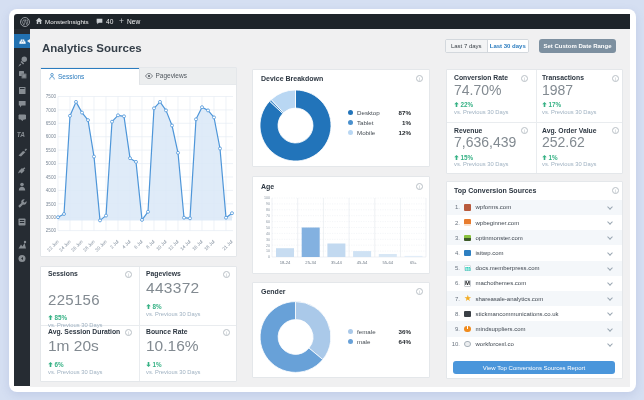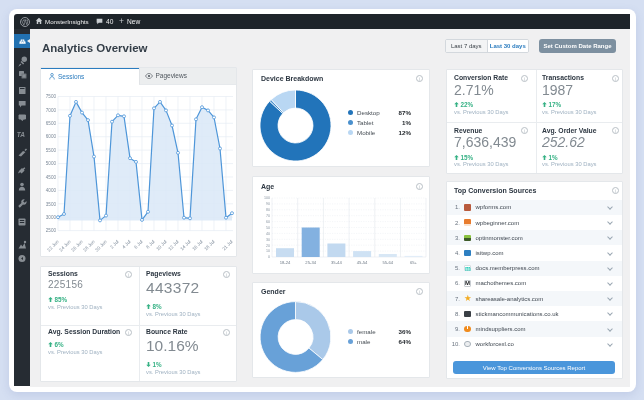--- a/index.html
+++ b/index.html
@@ -105,21 +105,21 @@
     <rect x="4.5" y="189.5" width="7" height="7" rx="0.8"></rect>
     <rect x="5.8" y="191" width="4.4" height="1" fill="#262c33"></rect>
     <rect x="5.8" y="193" width="4.4" height="1" fill="#262c33"></rect>
 
     <path d="M4.5 219.5 l2.5-4 l1.5 2 l2-3.5 l1.5 5.5 Z"></path>
     <circle cx="11" cy="213" r="1.2"></circle>
 
     <circle cx="8" cy="229.5" r="3.5"></circle>
     <path d="M9 228 l-2 1.5 l2 1.5 Z" fill="#262c33"></path>
   </svg>
-  <h1>Analytics Overview</h1>
+  <h1>Analytics Sources</h1>
   <div class="abs seg">
     <div class="s7">Last 7 days</div>
     <div class="s30">Last 30 days</div>
   </div>
   <div class="abs btn-custom">Set Custom Date Range</div>
 
   <div class="card chartcard">
     <div class="tabs">
       <div class="tab on"><svg width="6" height="7" viewBox="0 0 12 14">
           <circle cx="6" cy="3.5" r="2.6" fill="none" stroke="#2b7cbf" stroke-width="1.4"></circle>
@@ -225,36 +225,37 @@
       <text transform="translate(193,158) rotate(-45)">21 Jul</text>
     </g>
   </svg>
 
   <div class="card" style="left:40px; top:266px; width:197px; height:115.5px;">
     <div style="position:absolute; left:98px; top:0; width:1px; height:100%; background:#e9ecef;"></div>
     <div style="position:absolute; left:0; top:57.5px; width:100%; height:1px; background:#e9ecef;"></div>
   </div>
   <div class="stat" style="left:48px; top:270px;">
     <div class="t">Sessions</div>
-    <div class="v" style="font-size:10px; margin-top:2px; letter-spacing:0.3px;">225156</div>
+    <div class="v" style="font-size:15px; margin-top:14px; letter-spacing:0.3px;">225156</div>
     <div class="g" style="margin-top:6px;"><svg class="ga" viewBox="0 0 10 10">
         <path d="M5 0 L9.5 4.5 L6.6 4.5 L6.6 10 L3.4 10 L3.4 4.5 L0.5 4.5 Z" fill="#35b184"></path>
       </svg>85%</div>
     <div class="p" style="margin-top:1px;">vs. Previous 30 Days</div>
   </div>
   <div class="stat" style="left:146px; top:270px;">
     <div class="t">Pageviews</div>
     <div class="v" style="font-size:15.5px; margin-top:2px; letter-spacing:0.3px;">443372</div>
     <div class="g" style="margin-top:6px;"><svg class="ga" viewBox="0 0 10 10">
         <path d="M5 0 L9.5 4.5 L6.6 4.5 L6.6 10 L3.4 10 L3.4 4.5 L0.5 4.5 Z" fill="#35b184"></path>
       </svg>8%</div>
     <div class="p" style="margin-top:1px;">vs. Previous 30 Days</div>
   </div>
   <div class="stat" style="left:48px; top:328px;">
     <div class="t">Avg. Session Duration</div>
+    <div class="v" style="font-size:15.5px; margin-top:2px;">1m 20s</div>
     <div class="g" style="margin-top:6px;"><svg class="ga" viewBox="0 0 10 10">
         <path d="M5 0 L9.5 4.5 L6.6 4.5 L6.6 10 L3.4 10 L3.4 4.5 L0.5 4.5 Z" fill="#35b184"></path>
       </svg>6%</div>
     <div class="p" style="margin-top:1px;">vs. Previous 30 Days</div>
   </div>
   <div class="stat" style="left:146px; top:328px;">
     <div class="t">Bounce Rate</div>
     <div class="v" style="font-size:15.5px; margin-top:2px;">10.16%</div>
     <div class="g" style="margin-top:6px;"><svg class="ga" viewBox="0 0 10 10">
         <path d="M5 10 L9.5 5.5 L6.6 5.5 L6.6 0 L3.4 0 L3.4 5.5 L0.5 5.5 Z" fill="#35b184"></path>
@@ -370,21 +371,21 @@
       <span class="val" style="margin-left:auto;">64%</span>
     </div>
   </div>
 
   <div class="card" style="left:446px; top:69px; width:177px; height:104.5px;">
     <div style="position:absolute; left:89px; top:0; width:1px; height:100%; background:#e9ecef;"></div>
     <div style="position:absolute; left:0; top:52px; width:100%; height:1px; background:#e9ecef;"></div>
   </div>
   <div class="stat" style="left:454px; top:74px;">
     <div class="t">Conversion Rate</div>
-    <div class="v" style="font-size:14px; margin-top:0.5px;">2.71%</div>
+    <div class="v" style="font-size:14px; margin-top:0.5px;">74.70%</div>
     <div class="g" style="margin-top:3.5px;"><svg class="ga" viewBox="0 0 10 10">
         <path d="M5 0 L9.5 4.5 L6.6 4.5 L6.6 10 L3.4 10 L3.4 4.5 L0.5 4.5 Z" fill="#35b184"></path>
       </svg>22%</div>
     <div class="p" style="margin-top:0.5px;">vs. Previous 30 Days</div>
   </div>
   <div class="stat" style="left:542px; top:74px;">
     <div class="t">Transactions</div>
     <div class="v" style="font-size:14px; margin-top:0.5px;">1987</div>
     <div class="g" style="margin-top:3.5px;"><svg class="ga" viewBox="0 0 10 10">
         <path d="M5 0 L9.5 4.5 L6.6 4.5 L6.6 10 L3.4 10 L3.4 4.5 L0.5 4.5 Z" fill="#35b184"></path>
@@ -394,21 +395,21 @@
   <div class="stat" style="left:454px; top:126.5px;">
     <div class="t">Revenue</div>
     <div class="v" style="font-size:14px; margin-top:0.5px;">7,636,439</div>
     <div class="g" style="margin-top:3.5px;"><svg class="ga" viewBox="0 0 10 10">
         <path d="M5 0 L9.5 4.5 L6.6 4.5 L6.6 10 L3.4 10 L3.4 4.5 L0.5 4.5 Z" fill="#35b184"></path>
       </svg>15%</div>
     <div class="p" style="margin-top:0.5px;">vs. Previous 30 Days</div>
   </div>
   <div class="stat" style="left:542px; top:126.5px;">
     <div class="t">Avg. Order Value</div>
-    <div class="v" style="font-size:14px; margin-top:0.5px;font-style:italic;">252.62</div>
+    <div class="v" style="font-size:14px; margin-top:0.5px;">252.62</div>
     <div class="g" style="margin-top:3.5px;"><svg class="ga" viewBox="0 0 10 10">
         <path d="M5 0 L9.5 4.5 L6.6 4.5 L6.6 10 L3.4 10 L3.4 4.5 L0.5 4.5 Z" fill="#35b184"></path>
       </svg>1%</div>
     <div class="p" style="margin-top:0.5px;">vs. Previous 30 Days</div>
   </div>
   <i class="info" style="left:521px; top:74.5px;">i</i>
   <i class="info" style="left:612px; top:74.5px;">i</i>
   <i class="info" style="left:521px; top:127px;">i</i>
   <i class="info" style="left:612px; top:127px;">i</i>
 

